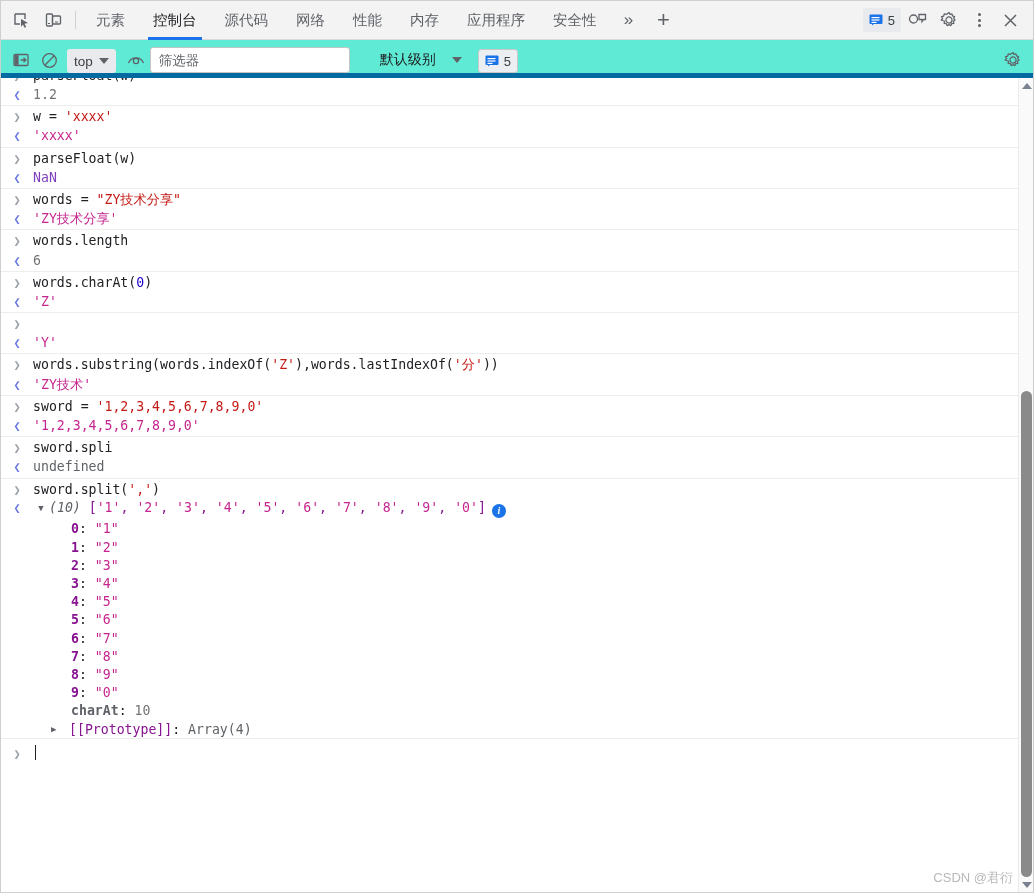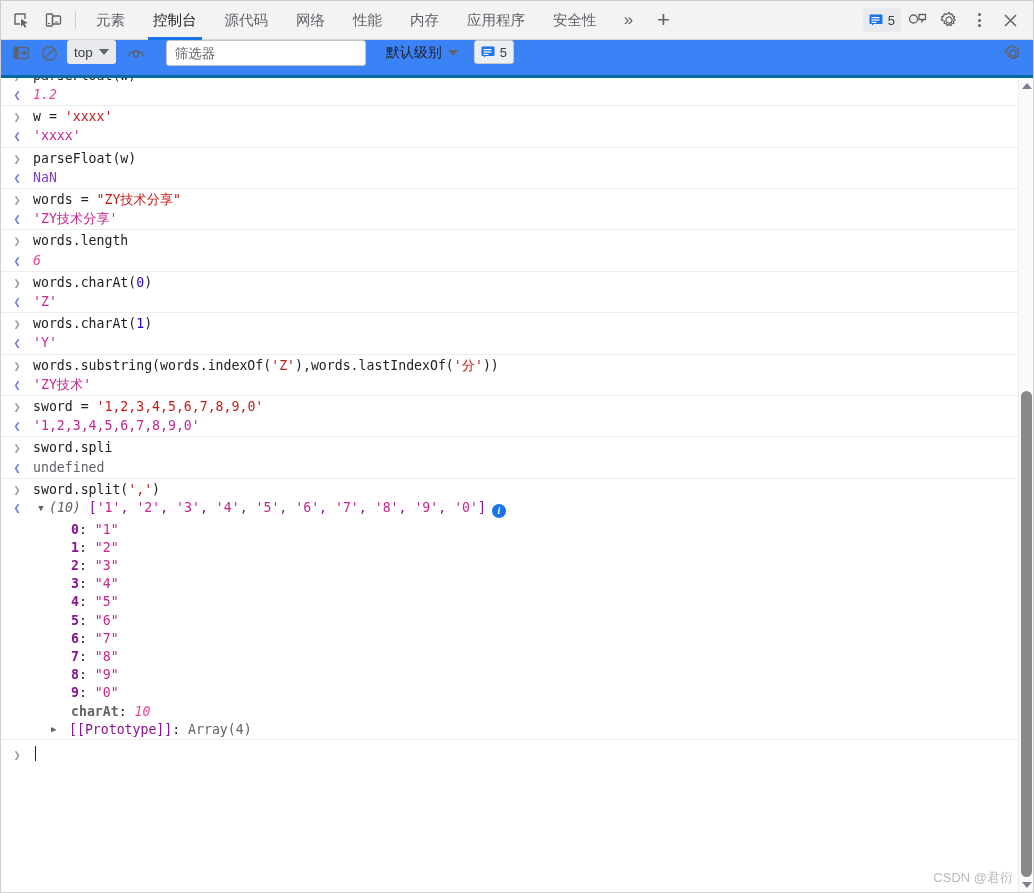--- a/index.html
+++ b/index.html
@@ -66,49 +66,49 @@
   }
   .kebab i { width: 3px; height: 3px; border-radius: 50%; background: #5f6368; display:block; }
   .closebtn {
     width: 34px; height: 30px; display: flex; align-items: center;
     justify-content: center; cursor: pointer;
   }
 
   
   .ctoolbar {
     height: 38px; flex: 0 0 38px;
-    display: flex; align-items: flex-start;
-    background: #3b82f6;
-    border-bottom: 3px solid #0369a1;
+    display: flex; align-items: flex-end;
+    background: #5eead4;
+    border-bottom: 5px solid #0369a1;
     padding: 0 6px;
   }
   .ct-icon {
     width: 28px; height: 26px; display: flex; align-items: center;
     justify-content: center; cursor: pointer; border-radius: 3px;
   }
   .ctxsel {
     display: flex; align-items: center; gap: 6px;
     height: 24px; padding: 0 7px; margin-left: 4px;
     background: #e8eaed; border-radius: 3px; cursor: pointer;
   }
   .ctxsel .lbl { font-size: 13.5px; color: #3c4043; }
   .caret { width: 0; height: 0; border-left: 5px solid transparent;
            border-right: 5px solid transparent; border-top: 6px solid #5f6368; }
   .filterbox {
-    flex: 0 0 200px; height: 26px; margin-left: 16px;
+    flex: 0 0 200px; height: 26px; margin-left: 0;
     border: 1px solid #c4c4c4; border-radius: 3px; background: #fff;
     display: flex; align-items: center; padding: 0 8px;
   }
   .filterbox input {
     border: 0; outline: 0; width: 100%; background: transparent;
     font-size: 13.5px; color: #202124; font-family: "Liberation Sans", sans-serif;
   }
   .filterbox input::placeholder { color: #5f6368; }
   .levelsel {
-    display: flex; align-items: center; gap: 6px; margin-left: 16px;
+    display: flex; align-items: center; gap: 16px; margin-left: 26px;
     cursor: pointer; padding: 0 4px; height: 26px;
   }
   .levelsel .lbl { font-size: 14px; color: #202124; }
   .msgbadge2 {
     display: flex; align-items: center; gap: 5px;
     height: 24px; padding: 0 6px; margin-left: 12px;
     border: 1px solid #c8c8c8; border-radius: 3px; background: #eceff1; cursor: pointer;
   }
   .msgbadge2 .cnt { font-size: 13px; color: #3c4043; }
   .ct-right { margin-left: auto; display: flex; align-items: center; }
@@ -135,21 +135,21 @@
   }
   .gutter.in  { color: #9aa0a6; }
   .gutter.out { color: #6c7ae0; }
   .content { flex: 1 1 auto; white-space: pre-wrap; word-break: break-word; padding-right: 10px; }
 
   
   .tok-plain  { color: #202124; }
   .tok-str    { color: #c41a16; }      
   .tok-num    { color: #1c00cf; }      
   .tok-resstr { color: #c5258e; }      
-  .tok-resnum { color: #ec4899; font-style: italic; }
+  .tok-resnum { color: #737373; }
   .tok-kw     { color: #7f3fbf; }      
   .tok-undef  { color: #5f6368; }
   .tok-key    { color: #881391; font-weight: bold; }  
   .tok-keygray{ color: #5f6368; font-weight: bold; }  
   .tok-proto  { color: #881391; }
   .tok-gray   { color: #5f6368; }
   .tok-count  { color: #5f6368; font-style: italic; }
   .tok-brack  { color: #881391; }
 
   .objline { display: flex; align-items: flex-start; padding: 2px 0; }
@@ -417,21 +417,20 @@
             <div class="content"><span class="tok-plain">words.charAt(</span><span class="tok-num">0</span><span class="tok-plain">)</span></div>
           </div>
           <div class="line res">
             <div class="gutter out">❮</div>
             <div class="content"><span class="tok-resstr">'Z'</span></div>
           </div>
         </div>
         <div class="group">
           <div class="line cmd">
             <div class="gutter in">❯</div>
-            <div class="content"><span class="tok-plain">words.charAt(</span><span class="tok-num">1</span><span class="tok-plain">)</span></div>
           </div>
           <div class="line res">
             <div class="gutter out">❮</div>
             <div class="content"><span class="tok-resstr">'Y'</span></div>
           </div>
         </div>
         <div class="group">
           <div class="line cmd">
             <div class="gutter in">❯</div>
             <div class="content"><span class="tok-plain">words.substring(words.indexOf(</span><span class="tok-str">'Z'</span><span class="tok-plain">),words.lastIndexOf(</span><span class="tok-str">'分'</span><span class="tok-plain">))</span></div>

